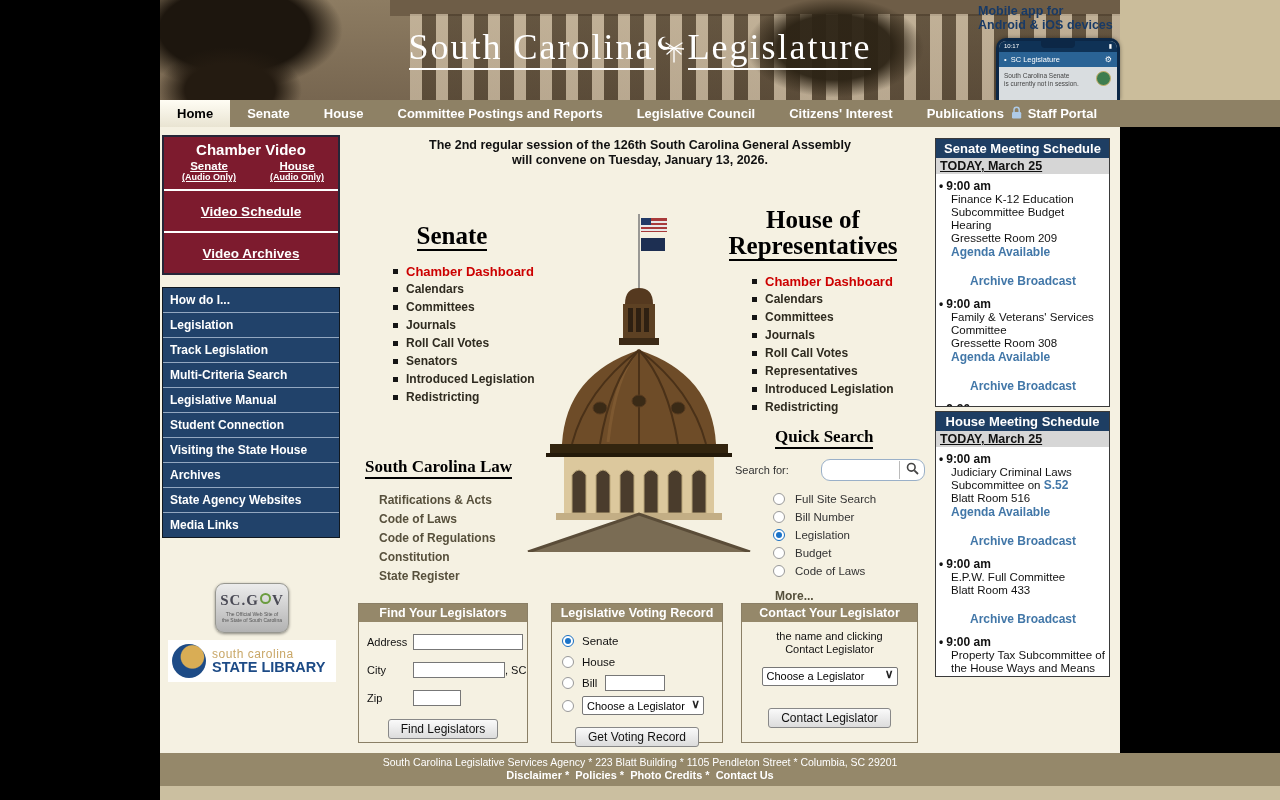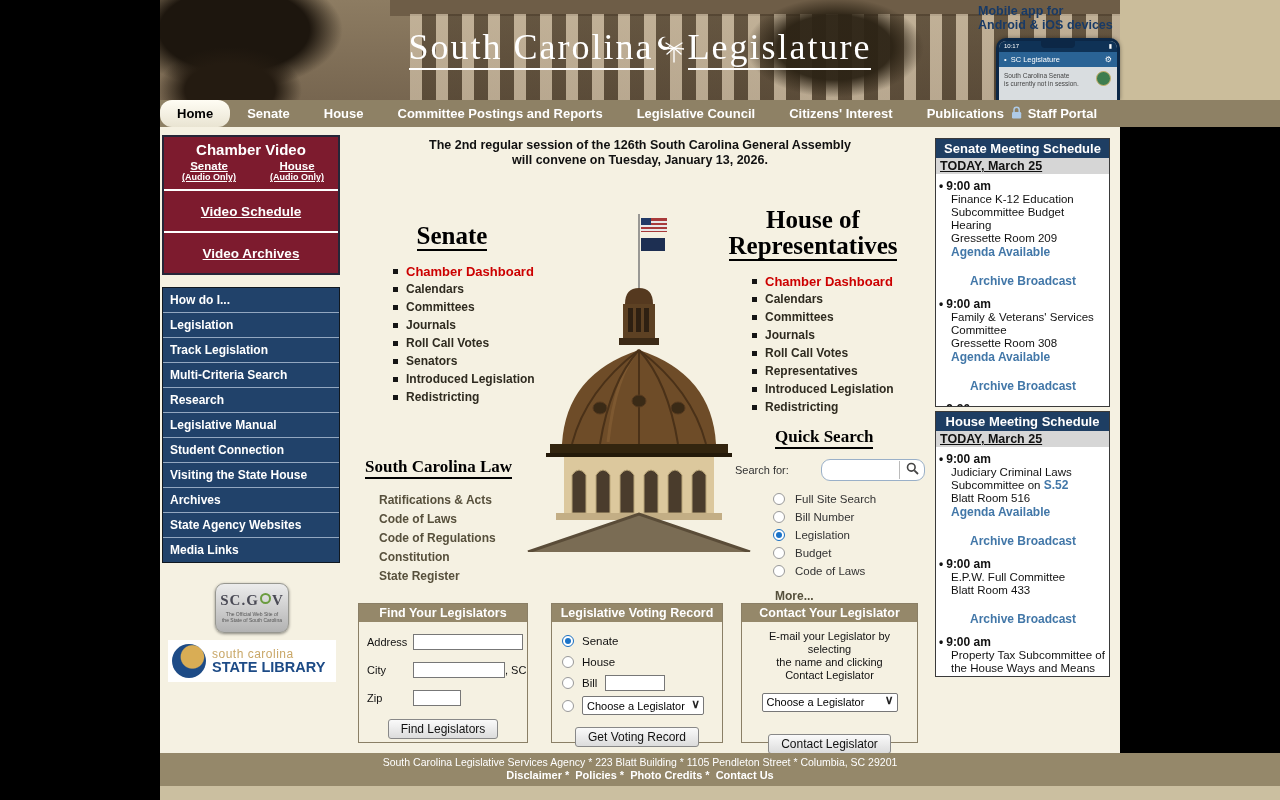--- a/index.html
+++ b/index.html
@@ -35,21 +35,21 @@
          padding:0 5px;display:flex;align-items:center;gap:4px;}
   .phone-appbar .gear{margin-left:auto;font-size:8px;}
   .phone-body{padding:5px 5px 0;font-size:6.5px;color:#444;line-height:8px;position:relative;}
   .seal{position:absolute;right:6px;top:4px;width:13px;height:13px;border-radius:50%;
          background:#3e7d4f;border:1px solid #c9b06a;}
   
   .nav{position:absolute;left:160px;top:100px;width:1120px;height:27px;background:#8e8165;}
   .nav-items{display:flex;height:27px;}
   .nav-item{display:block;line-height:27px;padding:0 17px;color:#fff;font-weight:bold;font-size:13px;
          text-decoration:none;white-space:nowrap;}
-  .nav-item.active{background:linear-gradient(#fffdf4,#e9e4d2);color:#000;border-radius:12px;}
+  .nav-item.active{background:linear-gradient(#fffdf4,#e9e4d2);color:#000;}
   .staff-portal{position:absolute;right:183px;top:0;height:27px;display:flex;align-items:center;gap:6px;
          color:#fff;font-weight:bold;font-size:13px;text-decoration:none;}
   
   .content{position:absolute;left:160px;top:127px;width:960px;height:626px;background:#f5f1e2;overflow:hidden;}
   .announce{position:absolute;left:0;top:11px;width:100%;text-align:center;font-weight:bold;
          font-size:12.5px;line-height:15px;color:#111;}
   
   .cv{position:absolute;left:2px;top:8px;width:174px;background:#7d1b2e;border:2px solid #262638;}
   .cv-title{color:#fff;font-weight:bold;font-size:15px;text-align:center;padding-top:4px;}
   .cv-links{display:flex;justify-content:space-between;padding:2px 14px 7px 18px;}
@@ -270,21 +270,20 @@
     <div class="menu">
 
         <a class="menu-item" href="#">How do I...</a>
 
         <a class="menu-item" href="#">Legislation</a>
 
         <a class="menu-item" href="#">Track Legislation</a>
 
         <a class="menu-item" href="#">Multi-Criteria Search</a>
 
-        <a class="menu-item" href="#">Research</a>
 
         <a class="menu-item" href="#">Legislative Manual</a>
 
         <a class="menu-item" href="#">Student Connection</a>
 
         <a class="menu-item" href="#">Visiting the State House</a>
 
         <a class="menu-item" href="#">Archives</a>
 
         <a class="menu-item" href="#">State Agency Websites</a>
@@ -607,21 +606,20 @@
       <div class="rrow" style="height:21px">
           <span class="radio"></span>
           <span class="selwrap"><select><option>Choose a Legislator</option></select></span>
         </div>
       <div class="btnrow" style="margin-top:11px"><button class="pushbtn">Get Voting Record</button></div>
     </div>
 
     <div class="fbox box3">
       <div class="bhead">Contact Your Legislator</div>
       <div class="bdesc center">
-        <div>E-mail your Legislator by selecting</div>
         <div>the name and clicking</div>
         <div>Contact Legislator</div>
       </div>
       <div class="btnrow" style="margin-top:10px"><span class="selwrap"><select style="width:136px"><option>Choose a Legislator</option></select></span></div>
       <div class="btnrow" style="margin-top:22px"><button class="pushbtn">Contact Legislator</button></div>
     </div>
 
   </div>
 
   <div class="footer">

